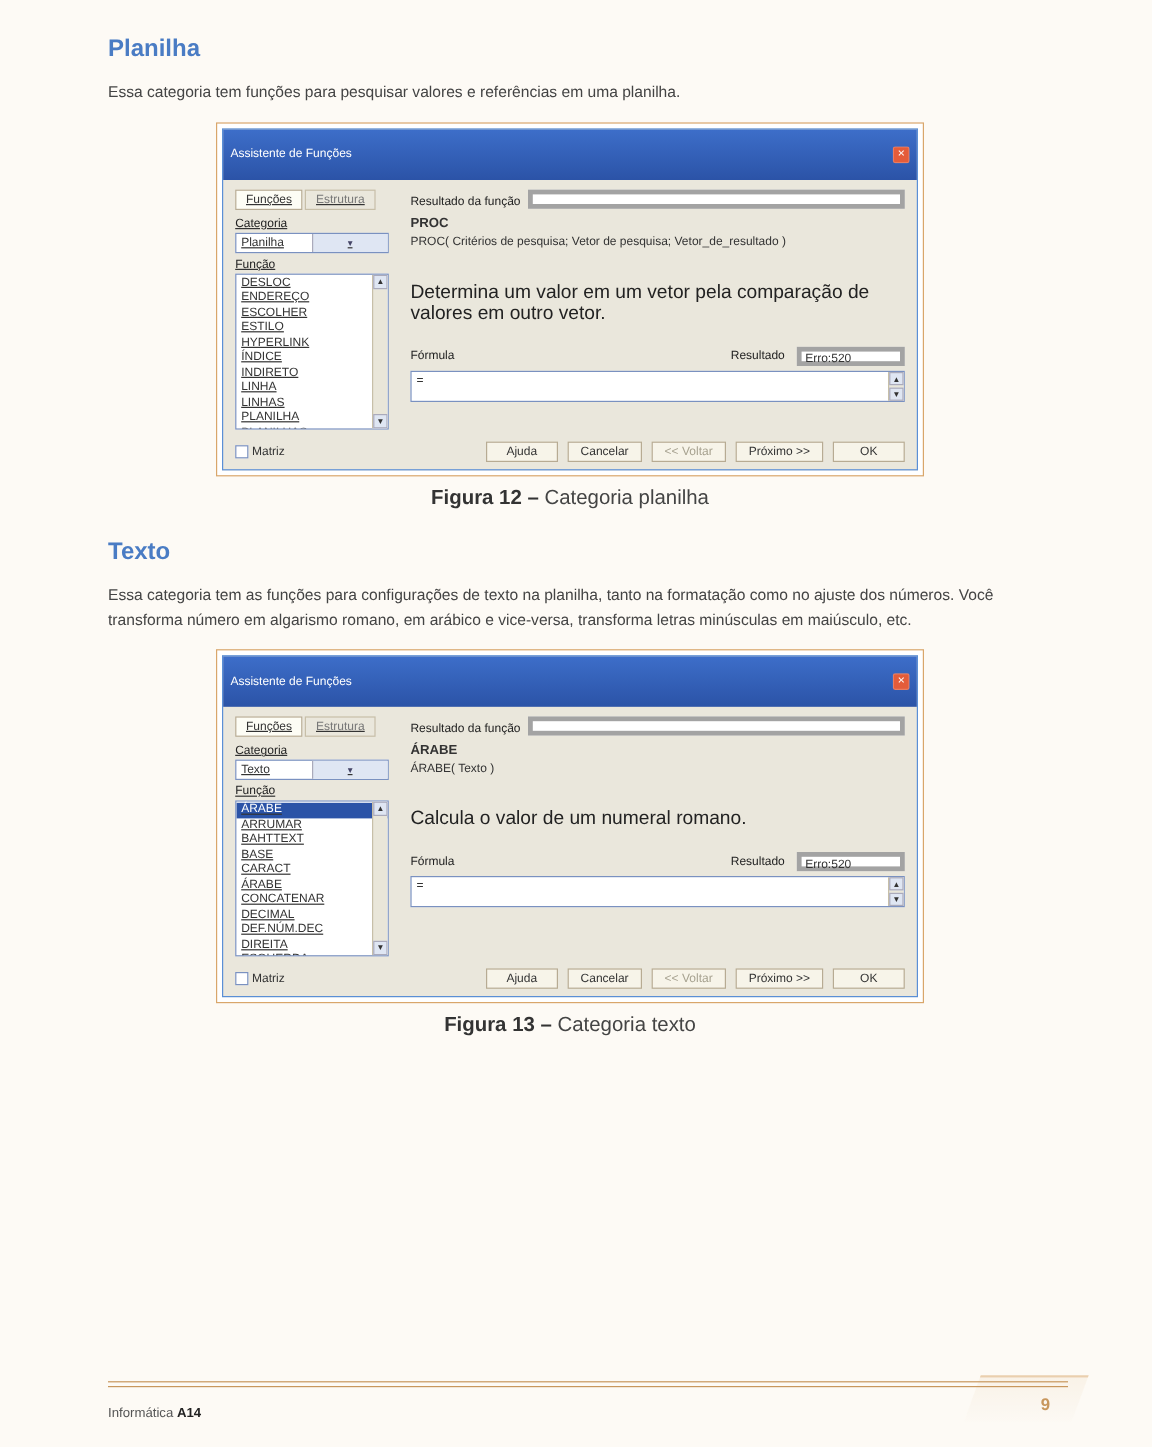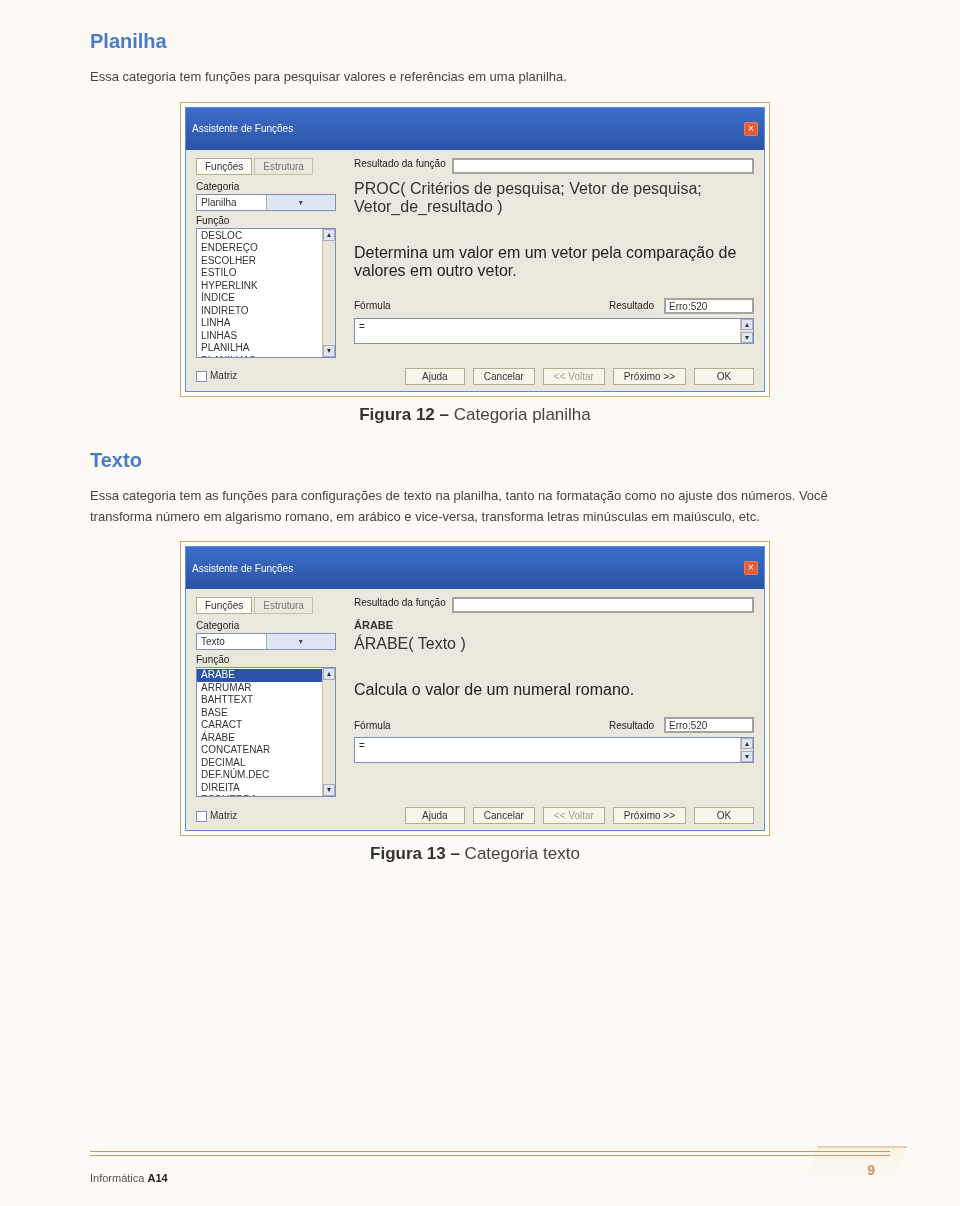--- a/index.html
+++ b/index.html
@@ -10,36 +10,36 @@
   .fig-caption { text-align: center; font-size: 17px; color: #444; margin-bottom: 24px; }
   .fig-caption b { color:#333; }
   .dialog { border: 1px solid #5a8fd6; background: #eae7dc; font-size: 10px; }
   .titlebar { background: linear-gradient(#3d6ec9,#2b53a7); color: #fff; padding: 14px 6px; display:flex; justify-content:space-between; align-items:center; }
   .titlebar .close { width:14px; height:14px; background:#e45c3a; border:1px solid #fff3; border-radius:2px; color:#fff; line-height:12px; text-align:center; font-size:10px; }
   .dlg-body { padding:8px 10px 6px 10px; }
   .tabs { display:flex; gap:2px; margin-bottom:6px; }
   .tab { padding:2px 8px; border:1px solid #b7ab93; background:#fdfdf5; font-size:10px; }
   .tab.inactive { background:#eae7dc; border-color:#c7bfa8; color:#777; }
   .row-top { display:flex; gap:18px; }
-  .left-col { width:140px; }
+  .left-col { width:128px;text-decoration:underline; }
   .right-col { flex:1; }
   .lbl { display:block; font-size:10px; margin-bottom:2px; margin-top:4px; color:#222;}
   .combo { display:flex; border:1px solid #7a91c0; background:#fff; height:17px; align-items:center; }
   .combo span { flex:1; padding:0 4px; font-size:10px; }
   .combo .dd { width:14px; height:100%; background:#dfe6f3; border-left:1px solid #aab; display:flex; align-items:center; justify-content:center; font-size:8px; color:#446; }
   .listbox { border:1px solid #7a91c0; background:#fff; height:130px; overflow:hidden; position:relative; font-size:10px; }
   .listbox .items { padding:1px 0; }
   .listbox .item { padding:0 4px; line-height:12.5px; }
   .listbox .item.sel { background:#2b53a7; color:#fff; }
   .listbox .sbar { position:absolute; right:0; top:0; bottom:0; width:13px; background:#e9e6d9; border-left:1px solid #c7bfa8; }
   .listbox .sbar .arr { height:12px; background:#dfe6f3; border:1px solid #aab; font-size:8px; text-align:center; }
-  .topline { display:flex; gap:6px; align-items:flex-start; margin-bottom:6px;}
-  .txtfield { flex:1; height:16px; border:2px solid #a3a3a3; background:#fff; padding:0 3px; font-size:10px; line-height:14px;}
+  .topline { display:flex; gap:6px; align-items:flex-end; margin-bottom:6px;}
+  .txtfield { flex:1; height:16px; border:4px solid #a3a3a3; background:#fff; padding:0 3px; font-size:10px; line-height:14px;}
   .fn-name { font-weight:bold; font-size:11px; margin-top:6px;}
-  .fn-sig { font-size:16px; margin-top:4px;}
+  .fn-sig { font-size:10px; margin-top:4px;}
   .fn-desc { font-size:16px; margin-top:28px; color:#222;}
   .formula-row { display:flex; gap:10px; align-items:center; margin-top:18px;}
   .formula-area { border:1px solid #7a91c0; background:#fff; height:26px; margin-top:4px; position:relative; font-size:10px; padding:2px 4px;}
   .formula-area .sbar { position:absolute; right:0; top:0; bottom:0; width:13px; background:#e9e6d9; border-left:1px solid #c7bfa8; }
   .formula-area .sbar .arr { height:11px; background:#dfe6f3; border:1px solid #aab; font-size:8px; text-align:center;}
   .btnrow { display:flex; gap:8px; align-items:center; margin-top:10px;}
   .chk { width:11px; height:11px; border:1px solid #7a91c0; background:#fff; display:inline-block; margin-right:3px; vertical-align:middle;}
   .btn { border:1px solid #b7ab93; background:#f7f4e9; padding:2px 10px; font-size:10px; min-width:60px; text-align:center;}
   .btn.dis { color:#a7a290; }
   .spacer { flex:1; }
@@ -95,20 +95,21 @@
                   <div class="arr">▾</div>
                 </div>
             </div>
           </div>
         </div>
         <div class="right-col">
           <div class="topline">
             <span class="lbl" style="margin:0">Resultado da função</span>
             <div class="txtfield"></div>
           </div>
+          <div class="fn-name">PROC</div>
           <div class="fn-sig">PROC( Critérios de pesquisa; Vetor de pesquisa; Vetor_de_resultado )</div>
           <div class="fn-desc">Determina um valor em um vetor pela comparação de valores em outro vetor.</div>
           <div class="formula-row">
             <span class="lbl" style="margin:0">Fórmula</span>
             <div class="spacer"></div>
             <span class="lbl" style="margin:0">Resultado</span>
             <div class="txtfield" style="flex:0 0 90px">Erro:520</div>
           </div>
           <div class="formula-area">
             <span>=</span>

